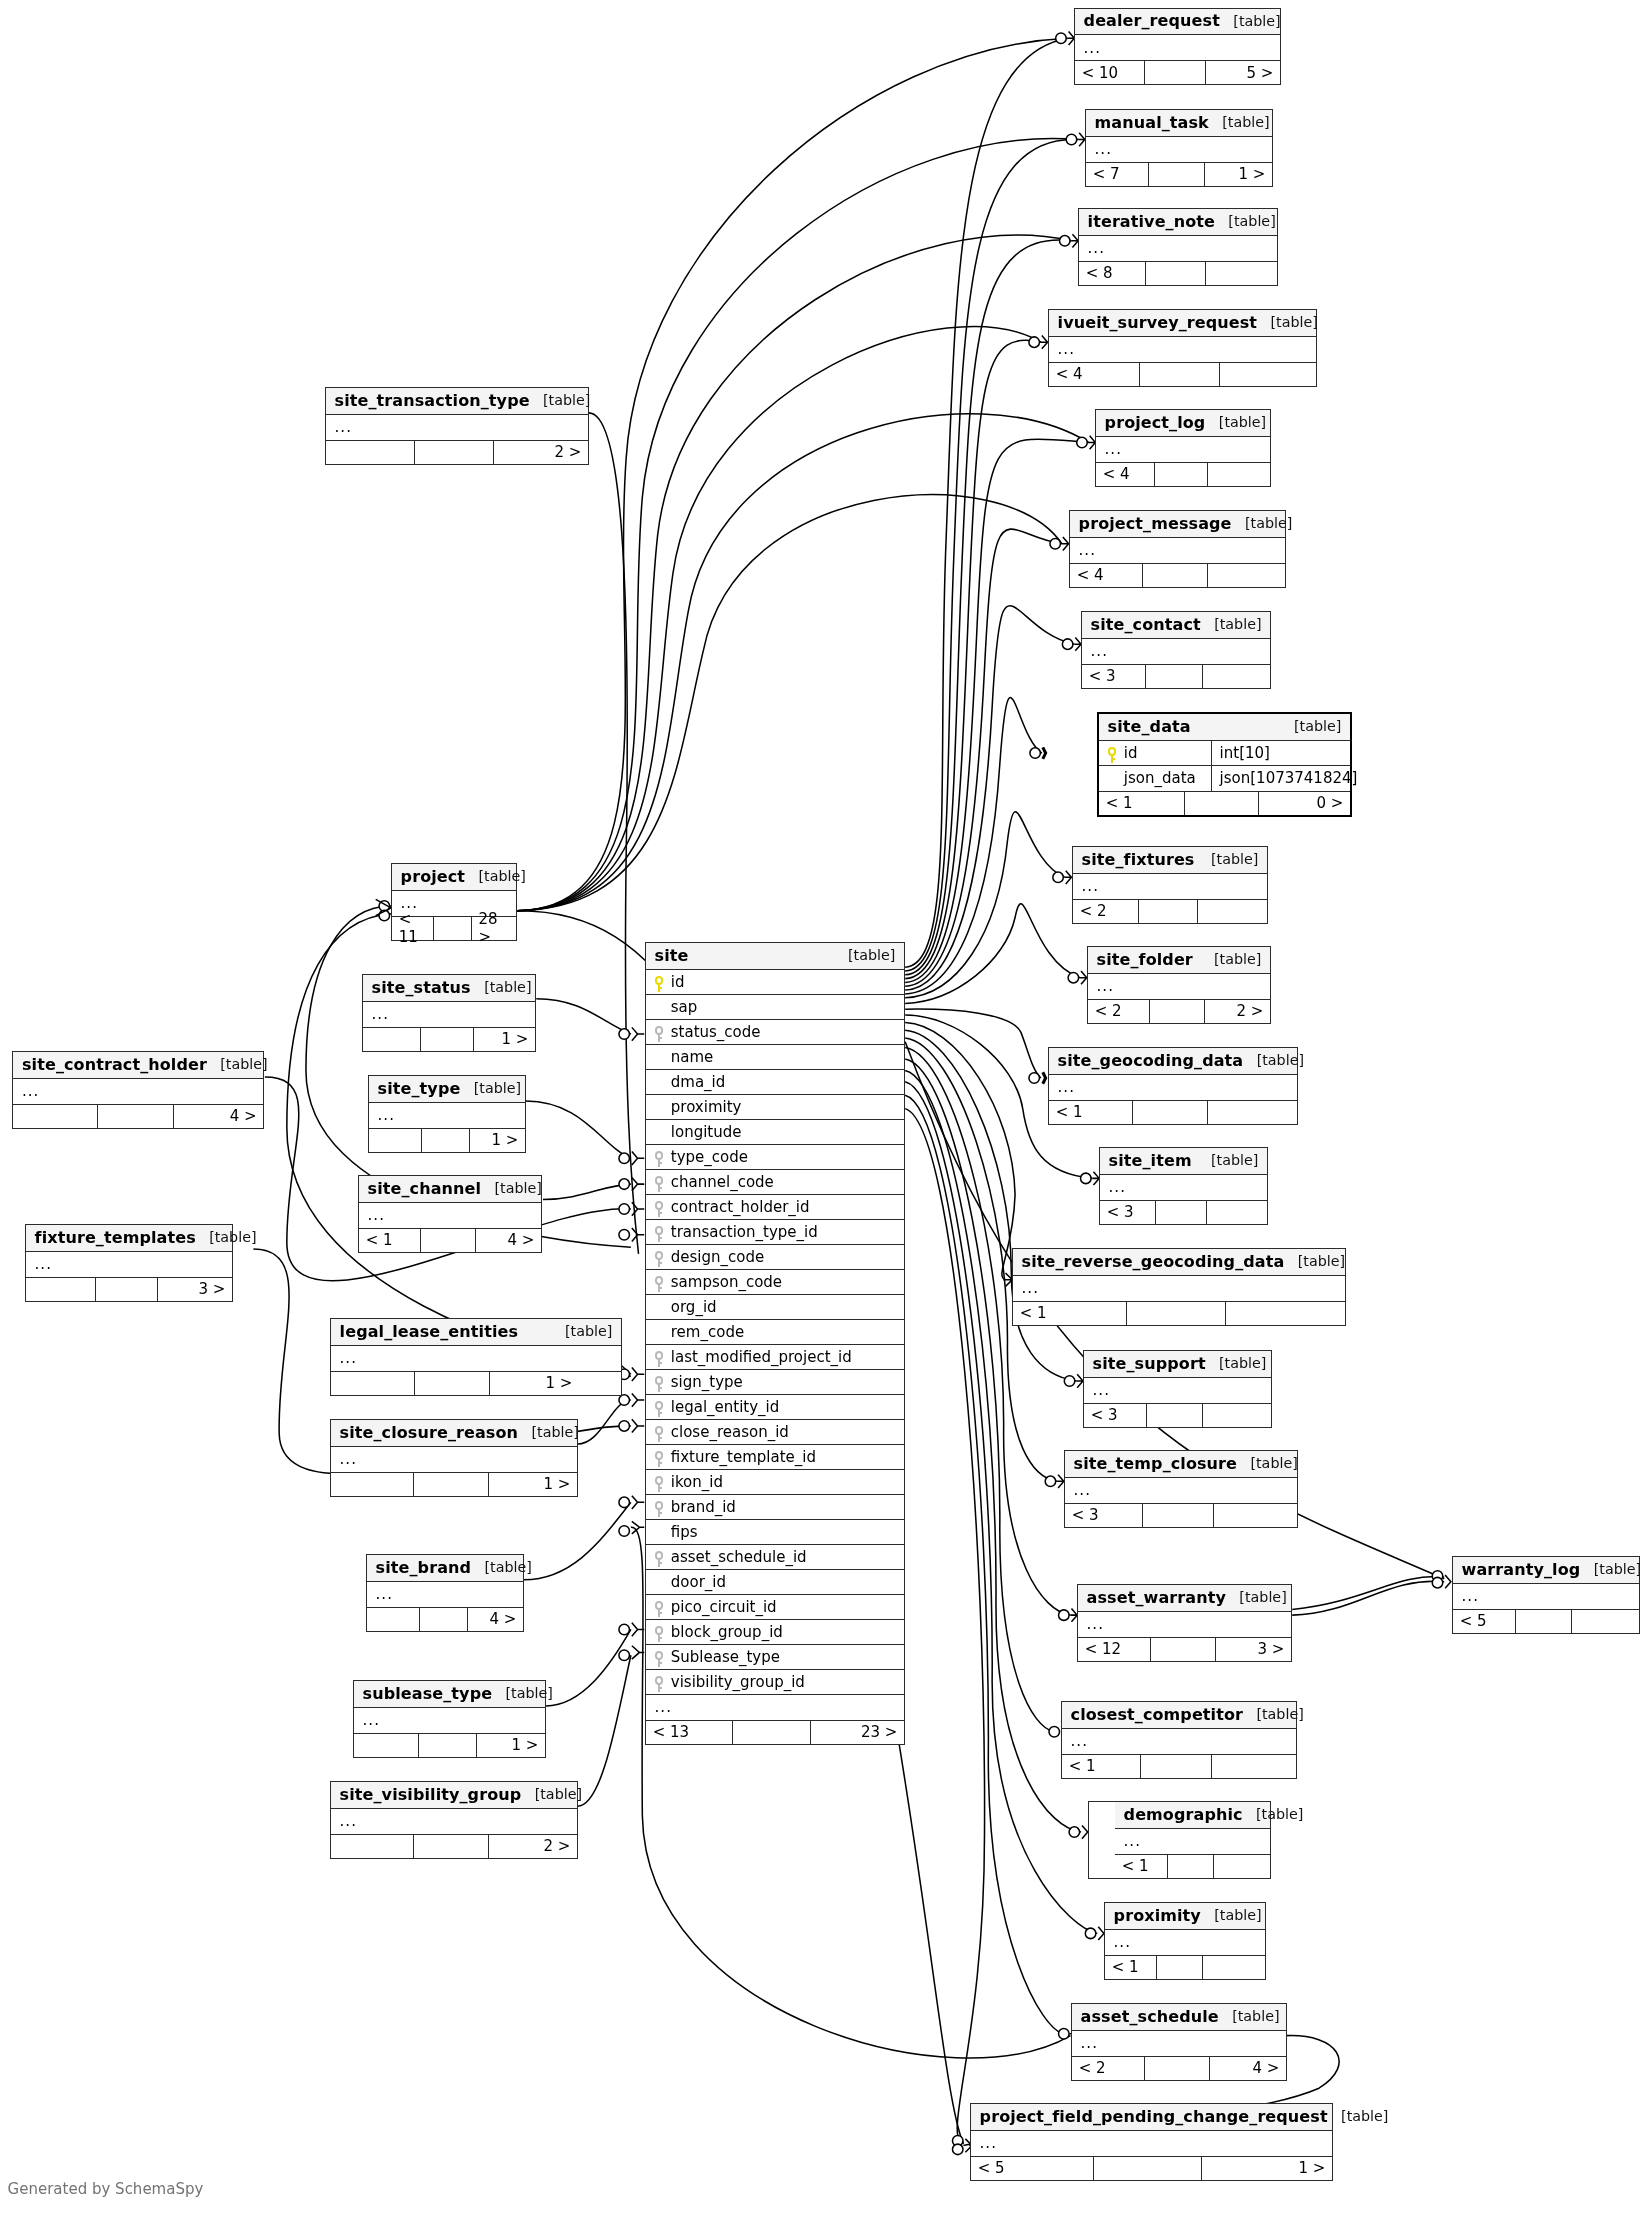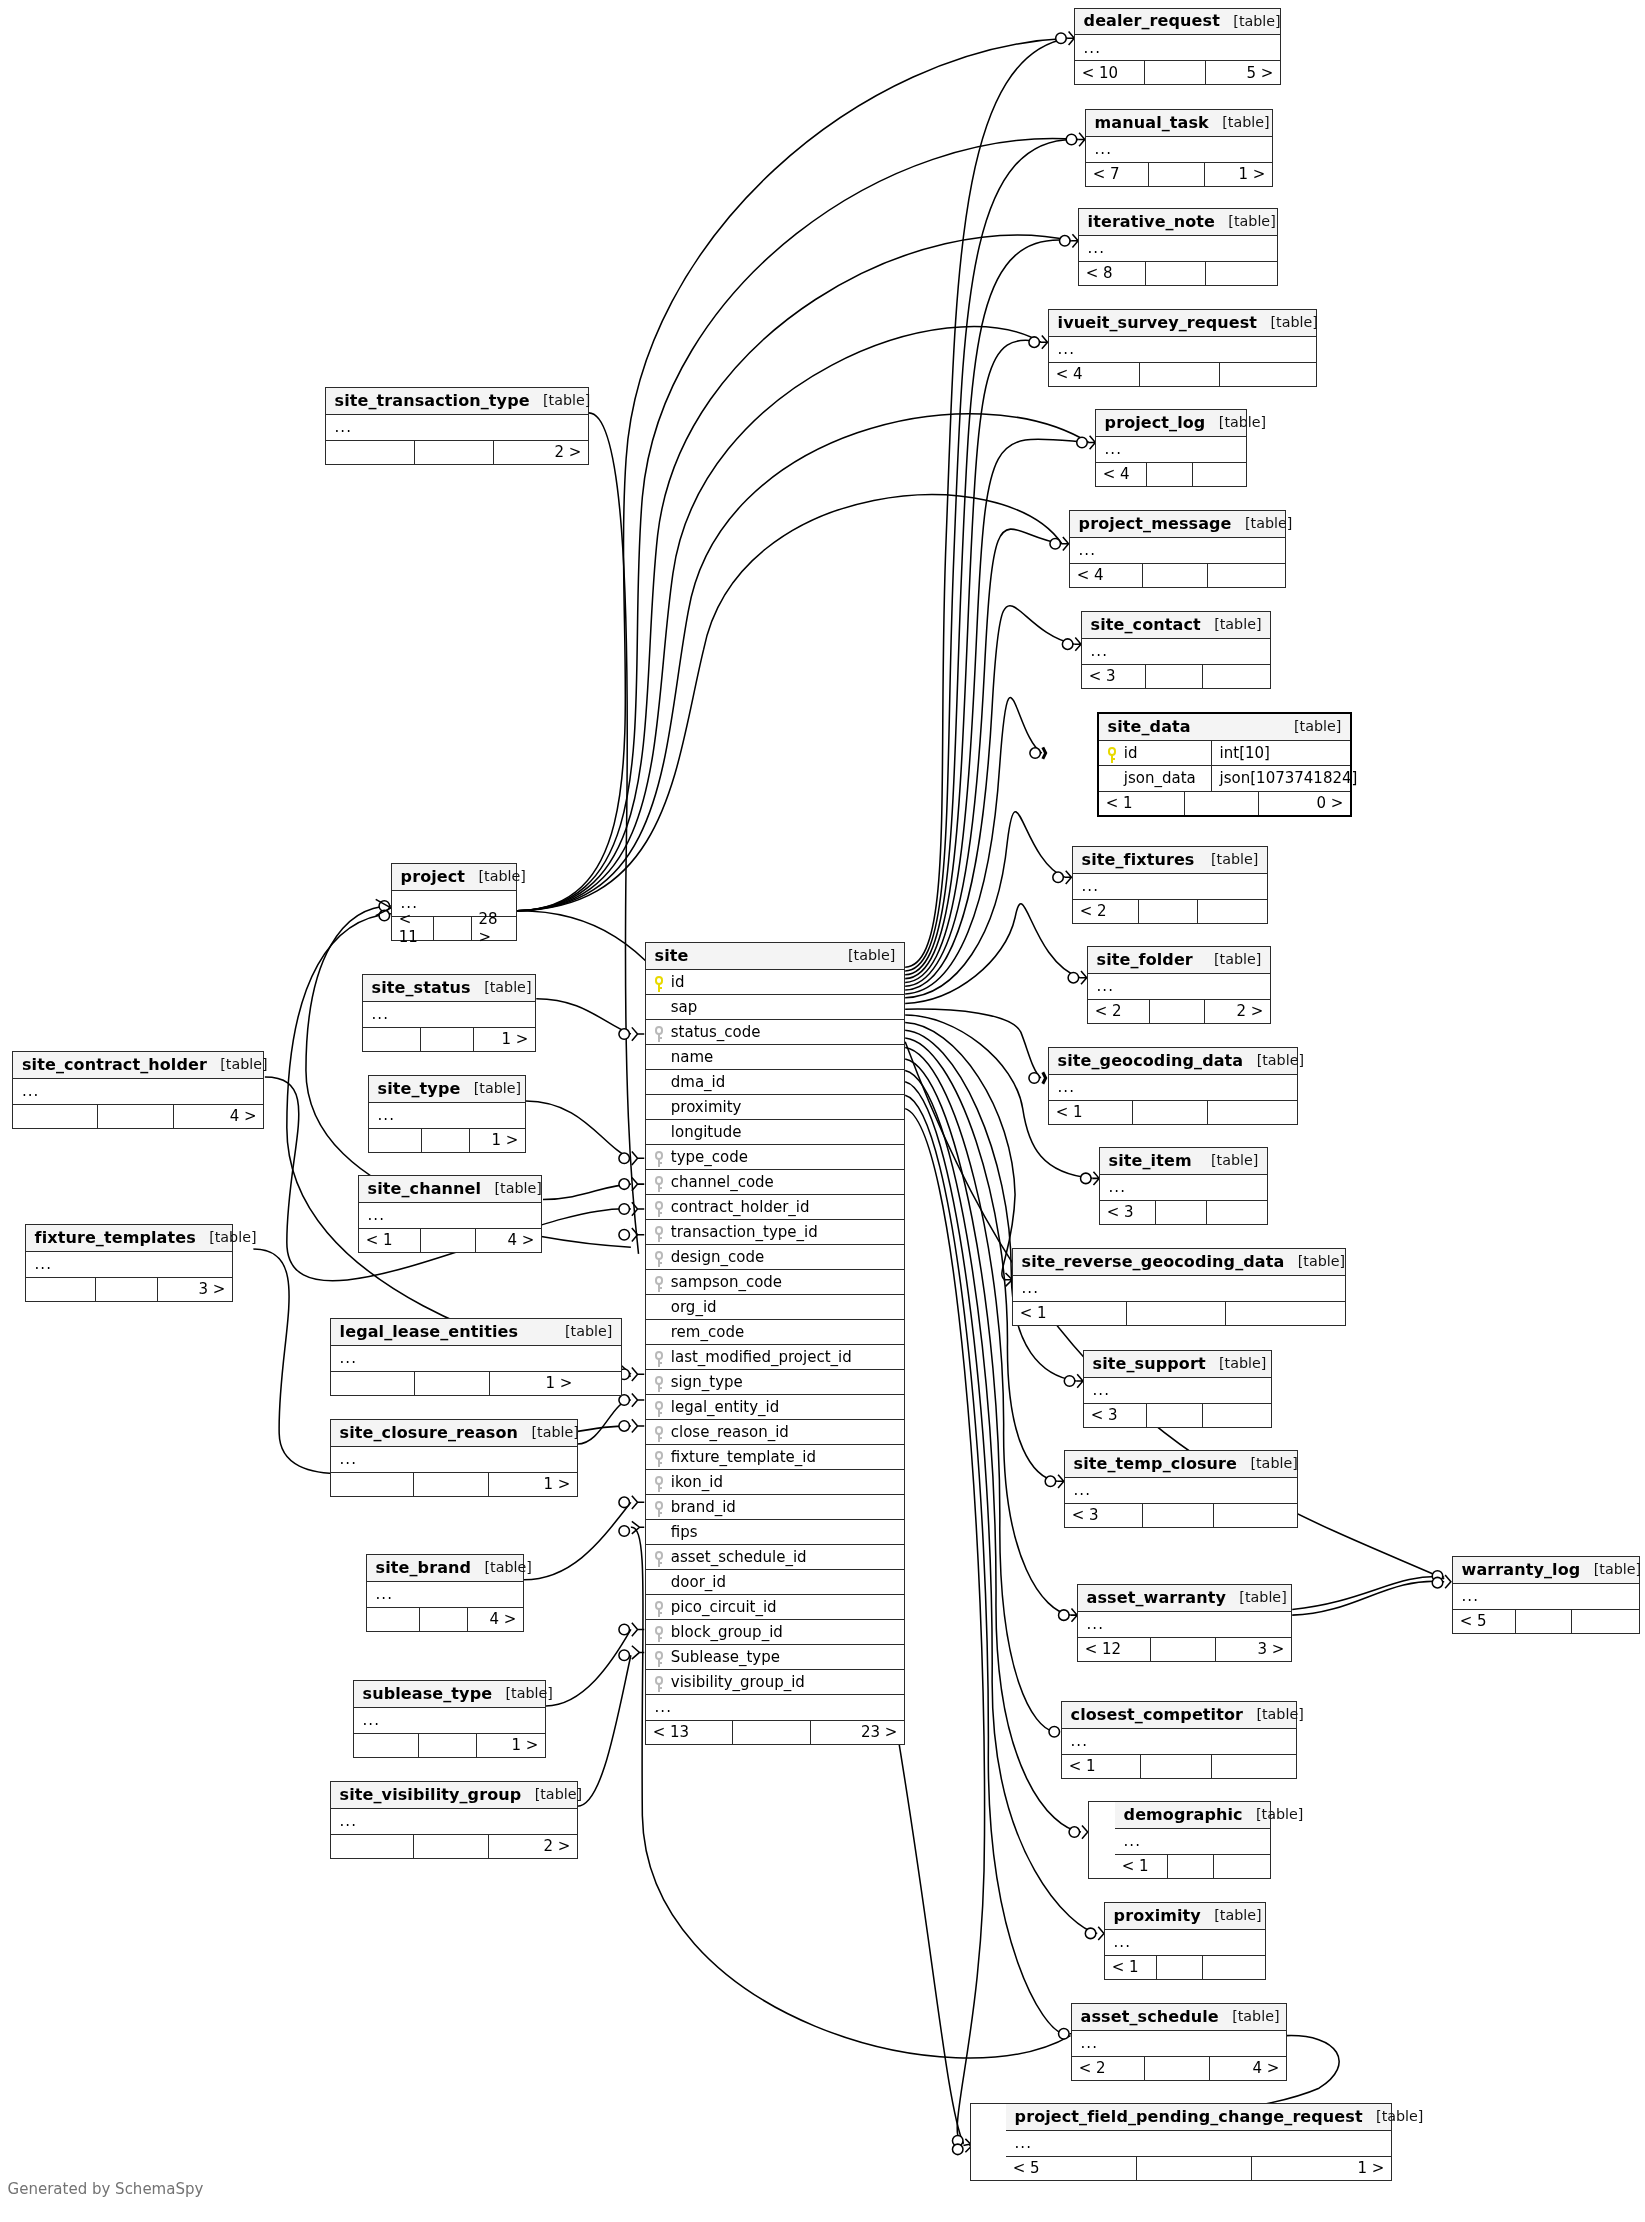--- a/index.html
+++ b/index.html
@@ -317,21 +317,21 @@
         <div class="row">
           <span class="ellip">...</span>
         </div>
       </div>
       <div class="foot">
         <span class="fcell fL" style="width:92px">&lt; 4</span>
         <span class="fcell fL" style="width:80px"></span>
         <span class="fcell fR" style="width:97px"></span>
       </div>
     </div>
-    <div class="tbl" style="left: 1095px; top: 409px; width: 152px;">
+    <div class="tbl" style="left: 1095px; top: 409px; width: 176px;">
       <div class="thead">
         <span class="tname">project_log</span>
         <span class="ttag">[table]</span>
       </div>
       <div class="rows">
         <div class="row">
           <span class="ellip">...</span>
         </div>
       </div>
       <div class="foot">
@@ -604,21 +604,21 @@
         <div class="row">
           <span class="ellip">...</span>
         </div>
       </div>
       <div class="foot">
         <span class="fcell fL" style="width:74px">&lt; 2</span>
         <span class="fcell fL" style="width:65px"></span>
         <span class="fcell fR" style="width:77px">4 &gt;</span>
       </div>
     </div>
-    <div class="tbl" style="left: 970px; top: 2103px; width: 422px; padding-left: 35px;">
+    <div class="tbl" style="left: 970px; top: 2103px; width: 363px;">
       <div class="thead">
         <span class="tname">project_field_pending_change_request</span>
         <span class="ttag">[table]</span>
       </div>
       <div class="rows">
         <div class="row">
           <span class="ellip">...</span>
         </div>
       </div>
       <div class="foot">

